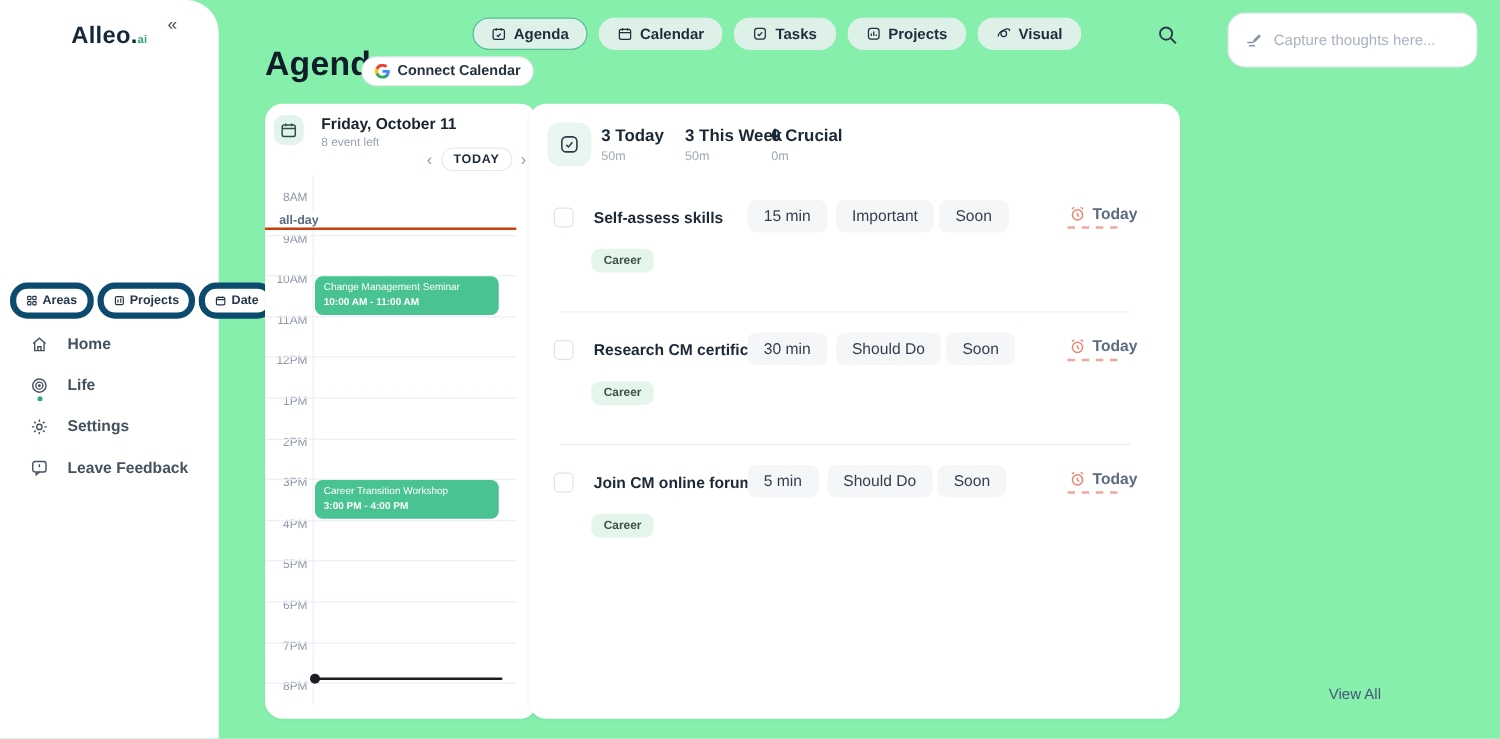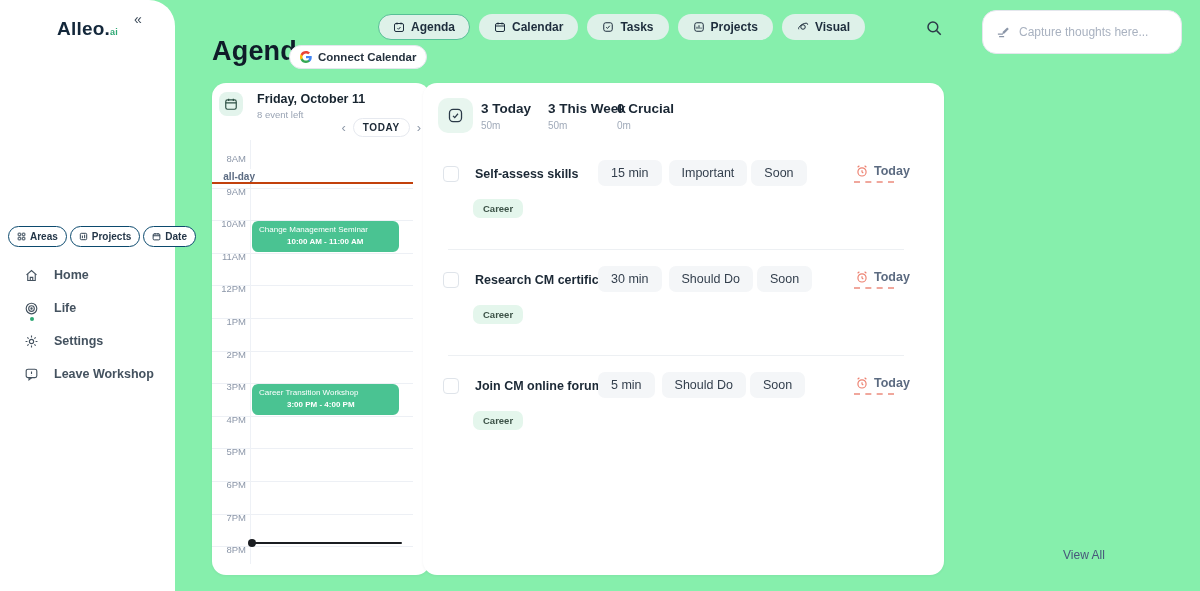--- a/index.html
+++ b/index.html
@@ -12,21 +12,21 @@
   .logo { position:absolute; left:0; top:18px; width:175px; text-align:center; font-size:19px; font-weight:700; color:#13273a; letter-spacing:.2px; }
   .logo .ai { font-size:9px; color:#2fa874; font-weight:700; }
   .collapse { position:absolute; left:134px; top:11px; font-size:14px; color:#3c4a59; cursor:pointer; }
   .avatar { position:absolute; left:57px; top:57px; width:59px; height:59px; border-radius:50%; background:#9ba1ac; color:#fff; display:flex; align-items:center; justify-content:center; font-size:25px; font-weight:600; z-index:3; }
   .usercard { position:absolute; left:9px; top:75px; width:155px; height:140px; z-index:2; }
   .usercard svg.card-bg { position:absolute; left:0; top:0; width:155px; height:140px; }
   .username { position:absolute; left:0; top:52px; width:155px; text-align:center; color:#ffffff; font-size:20px; font-weight:700; letter-spacing:.3px; }
   .notif { position:absolute; left:0; top:106px; width:155px; text-align:center; color:#f2f9f5; font-size:10.5px; font-weight:600; }
   .notif .dot { display:inline-block; width:7px; height:7px; border-radius:50%; background:#f4502c; margin-left:6px; vertical-align:middle; }
   .pillrow { position:absolute; left:8px; top:226px; width:160px; display:flex; gap:3px; }
-  .fpill { display:flex; align-items:center; gap:4px; border:1px solid #0c4a6e; border-radius:14px; background:#fff; padding:4px 8px; font-size:10px; font-weight:600; color:#243648; cursor:pointer; white-space:nowrap; }
+  .fpill { display:flex; align-items:center; gap:4px; border:5px solid #0c4a6e; border-radius:14px; background:#fff; padding:4px 8px; font-size:10px; font-weight:600; color:#243648; cursor:pointer; white-space:nowrap; }
   .fpill svg { width:9px; height:9px; }
   .menu { position:absolute; left:24px; top:264px; }
   .mitem { display:flex; align-items:center; gap:15px; height:22px; margin-bottom:11px; font-size:12.5px; font-weight:600; color:#44525f; cursor:pointer; position:relative; }
   .mitem svg { width:15px; height:15px; flex:none; }
   .life-dot { position:absolute; left:6px; top:20px; width:4px; height:4px; border-radius:50%; background:#2fa874; }
 
   
   .tabs { position:absolute; left:378px; top:14px; display:flex; gap:9px; }
   .tab { display:flex; align-items:center; gap:6px; background:#def1e9; border:1.5px solid transparent; border-radius:16px; padding:5px 14px; font-size:12px; font-weight:600; color:#1d2d3c; cursor:pointer; white-space:nowrap; }
   .tab svg { width:12px; height:12px; }
@@ -53,21 +53,21 @@
   .chev { font-size:13px; color:#8e99a9; cursor:pointer; line-height:1; }
   .today-btn { border:1px solid #e6e9ef; background:#fff; border-radius:11px; padding:3px 9px; font-size:10px; font-weight:800; letter-spacing:.6px; color:#1b2835; cursor:pointer; font-family:"Liberation Sans",sans-serif; }
   .grid { position:absolute; left:0; top:57px; width:201px; height:424px; }
   .vline { position:absolute; left:38px; top:0; width:1px; height:424px; background:#eef1f6; }
   .hline { position:absolute; left:0; width:201px; height:1px; background:#edf0f5; }
   .hour { position:absolute; width:34px; text-align:right; font-size:9.5px; color:#8c97a9; }
   .allday { position:absolute; left:0; top:0; width:201px; height:15px; background:#fff; z-index:2; border-bottom:2px solid #c2410c;margin-top:29px; }
   .allday span { position:absolute; right:158px; top:2px; font-size:10px; font-weight:600; color:#5b6b82; white-space:nowrap; }
   .event { position:absolute; left:40px; width:147px; height:31px; background:#4ac392; border-radius:6px; padding:4px 7px; color:#fff; overflow:hidden; cursor:pointer; z-index:1; }
   .event .etitle { font-size:8px; font-weight:500; white-space:nowrap; }
-  .event .etime { font-size:8px; font-weight:800; margin-top:3px; white-space:nowrap;margin-left:28px; }
+  .event .etime { font-size:8px; font-weight:800; margin-top:3px; white-space:nowrap; }
   .nowline { position:absolute; left:39px; top:402px; width:151px; height:2px; background:#1a1d21; border-radius:1px; z-index:2; }
   .nowdot { position:absolute; left:-3px; top:-3px; width:8px; height:8px; background:#1a1d21; border-radius:50%; }
 
   
   .tasks { position:absolute; left:423px; top:83px; width:521px; height:492px; background:#fff; border-radius:14px; box-shadow:0 1px 3px rgba(20,30,50,.05); }
   .tasks-icon { position:absolute; left:15px; top:15px; width:35px; height:35px; border-radius:10px; background:#e8f6ef; display:flex; align-items:center; justify-content:center; color:#2b3a48; }
   .tasks-icon svg { width:17px; height:17px; }
   .stat { position:absolute; top:18px; }
   .stat .sl { font-size:13.5px; font-weight:700; color:#1a2734; white-space:nowrap; }
   .stat .ss { font-size:10px; color:#a0aab9; margin-top:4px; }
@@ -147,21 +147,21 @@
             <path d="M12 2.5v3M12 18.5v3M2.5 12h3M18.5 12h3M5.3 5.3l2.1 2.1M16.6 16.6l2.1 2.1M18.7 5.3l-2.1 2.1M7.4 16.6l-2.1 2.1"></path>
           </svg>
         <span>Settings</span>
       </div>
       <div class="mitem">
         <svg viewBox="0 0 24 24" fill="none" stroke="currentColor" stroke-width="1.8">
             <rect x="3.5" y="3.5" width="17" height="13.5" rx="3"></rect>
             <path d="M8 17v3.5l4.5-3.5"></path>
             <path d="M12 7v4M12 13.4v.4"></path>
           </svg>
-        <span>Leave Workshop</span>
+        <span>Leave Feedback</span>
       </div>
     </div>
   </div>
 
   <div class="tabs">
     <div class="tab active">
       <svg viewBox="0 0 24 24" fill="none" stroke="currentColor" stroke-width="2">
           <rect x="3" y="5" width="18" height="16" rx="3"></rect>
           <path d="M8 3v4M16 3v4"></path>
           <path d="M9 14.5l2 2 4-4.5"></path>

